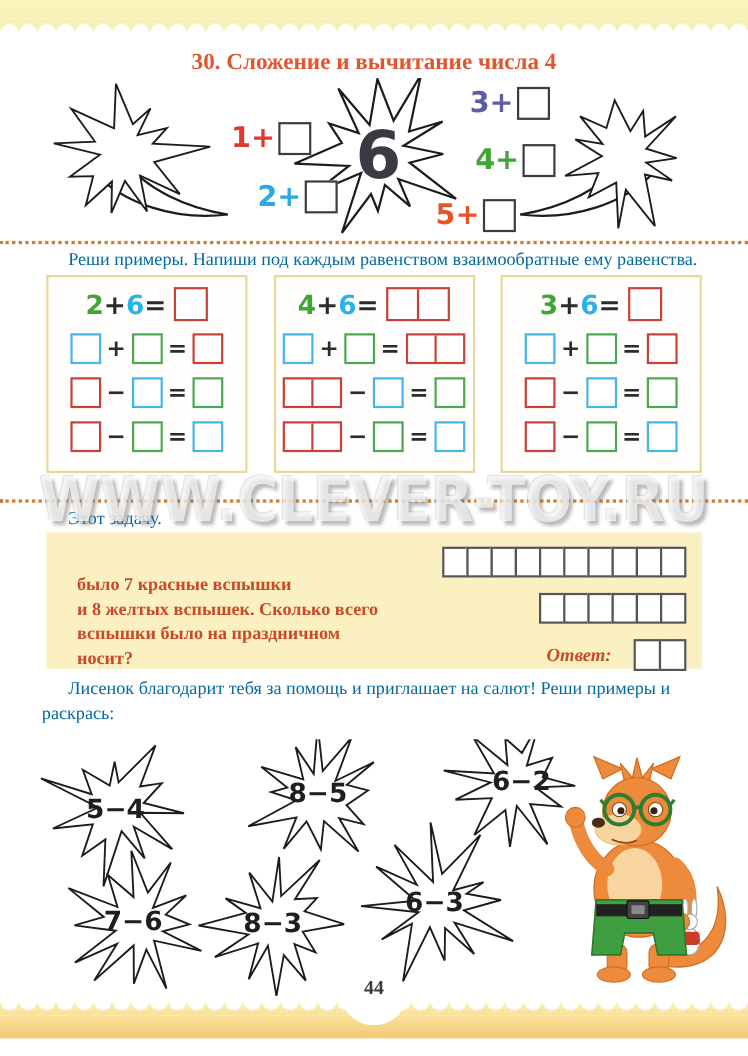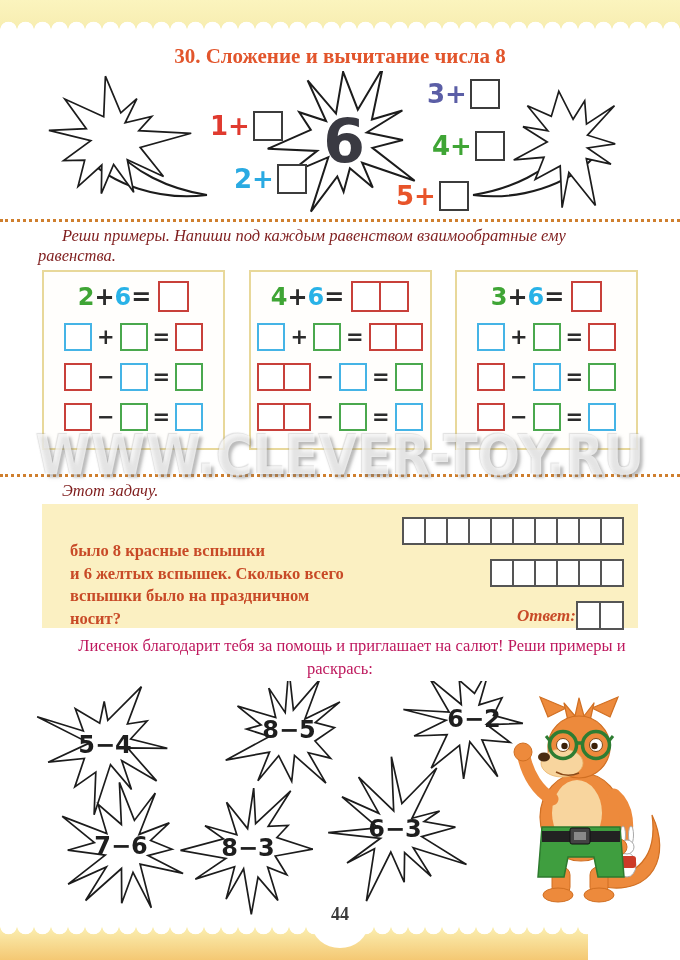--- a/index.html
+++ b/index.html
@@ -5,21 +5,21 @@
   html,body{margin:0;padding:0;}
   body{width:680px;height:960px;background:#fff;font-family:"Liberation Serif",serif;}
   .page{position:relative;width:680px;height:960px;overflow:hidden;background:#fff;}
 
   
   .band-top{position:absolute;top:0;left:0;width:680px;height:30px;
     background:linear-gradient(180deg,#fbf4be,#f7edb0);z-index:1;}
   .band-top::after{content:"";position:absolute;left:0;right:0;bottom:0;height:13px;
     background-image:radial-gradient(circle at 8.5px 13px,#fff 8px,rgba(255,255,255,0) 8.6px);
     background-size:17px 13px;background-repeat:repeat-x;}
-  .band-bottom{position:absolute;bottom:0;left:0;width:588px;height:34px;
+  .band-bottom{position:absolute;bottom:16px;left:0;width:680px;height:34px;
     background:linear-gradient(180deg,#fbf0b4,#f4c873);z-index:1;}
   .band-bottom::before{content:"";position:absolute;left:0;right:0;top:0;height:13px;
     background-image:radial-gradient(circle at 8.5px 0px,#fff 8px,rgba(255,255,255,0) 8.6px);
     background-size:17px 13px;background-repeat:repeat-x;}
   .page-num-bubble{position:absolute;left:312px;top:-26px;width:56px;height:48px;background:#fff;
     border-radius:50%;text-align:center;z-index:2;}
   .page-num-bubble span{display:inline-block;font-weight:bold;font-size:18px;color:#3a3a3a;margin-top:4px;}
 
   .content{position:relative;width:680px;}
 
@@ -30,21 +30,21 @@
   
   .fw-top{position:relative;height:142px;margin-top:2px;}
   .fw-top svg{position:absolute;left:0;top:0;}
   .comp-item{position:absolute;display:flex;align-items:center;z-index:3;}
   .comp-num{font-family:"DejaVu Sans",sans-serif;font-weight:bold;font-size:26px;line-height:1;}
   .comp-box{width:26px;height:26px;border:2px solid #3c3c3c;background:#fff;margin-left:3px;display:inline-block;}
 
   .dotsep{border-top:3px dotted #cf7f2e;height:0;margin:6px 0 4px;}
   .dotsep2{margin-top:24px;}
 
-  .instr{margin:3px 38px 2px;font-size:16.5px;text-indent:24px;color:#7f1d1d;font-style:italic;}
+  .instr{margin:3px 38px 2px;font-size:16.5px;text-indent:24px;color:#0369a1;}
 
   
   .cards{display:flex;justify-content:space-between;margin:4px 42px 0;}
   .card{width:183px;height:180px;border:2px solid #e8d89a;background:#fffefc;display:flex;
     flex-direction:column;align-items:center;padding-top:9px;box-sizing:border-box;}
   .ehead{display:flex;align-items:center;font-family:"DejaVu Sans",sans-serif;font-weight:bold;
     font-size:24px;color:#2b2b2b;margin-bottom:11px;line-height:1;}
   .erow{display:flex;align-items:center;margin-bottom:12px;}
   .sq{width:28px;height:28px;border:2px solid;background:#fff;display:inline-block;
     box-sizing:border-box;position:relative;}
@@ -61,37 +61,37 @@
 
   
   .problem{display:flex;margin:3px 42px 0;background:#fbf0c2;padding:13px 12px 10px 0;
     box-sizing:border-box;height:124px;}
   .ptext{width:352px;padding-left:28px;color:#c84a27;font-weight:bold;font-size:16.5px;line-height:1.38;}
   .pcells{flex:1;display:flex;flex-direction:column;align-items:flex-end;padding-right:2px;}
   .cellrow{display:flex;margin-bottom:14px;}
   .cell{width:24px;height:28px;background:#fff;border:2px solid #555;margin-left:-2px;box-sizing:border-box;}
   .cell:first-child{margin-left:0;}
   .answerrow{display:flex;align-items:center;margin-top:auto;}
-  .anslabel{font-style:italic;font-weight:bold;color:#c84a27;font-size:17px;margin-right:0;}
+  .anslabel{font-style:italic;font-weight:bold;color:#c84a27;font-size:17px;margin-right:20px;}
   .anscells{display:flex;}
   .anscells .cell{width:25px;height:29px;}
 
-  .closing{margin:7px 38px 0;font-size:16.5px;line-height:1.38;text-indent:24px;color:#be185d;text-align:center;}
+  .closing{margin:7px 38px 11px;font-size:16.5px;line-height:1.38;text-indent:24px;color:#0369a1;}
 
   .fw-bottom{position:relative;height:234px;margin-top:0px;}
   .fw-bottom svg{position:absolute;left:0;top:0;}
 </style>
 </head>
 <body>
 
 <div class="page">
   <div class="band-top"></div>
 
   <div class="content">
-    <h1 class="title">30. Сложение и вычитание числа 8</h1>
+    <h1 class="title">30. Сложение и вычитание числа 4</h1>
 
 
     <div class="fw-top">
       <svg id="fwTopSvg" width="680" height="142" viewBox="0 0 680 142">
           <path d="M207,124 C160,130 112,114 86,86" fill="none" stroke="#1c1c1c" stroke-width="2"></path>
           <path d="M207,124 C168,118 132,100 114,76" fill="none" stroke="#1c1c1c" stroke-width="2"></path>
           <path d="M473,124 C520,130 568,114 594,86" fill="none" stroke="#1c1c1c" stroke-width="2"></path>
           <path d="M473,124 C512,118 548,100 566,76" fill="none" stroke="#1c1c1c" stroke-width="2"></path>
           <polygon points="191.2,62.3 140.2,76.4 163.5,105.5 127.3,88.7 133.7,121.3 113.6,93.5 101.3,122.6 101.8,94.0 78.0,115.6 84.7,89.1 63.6,89.6 90.8,69.6 48.9,59.3 86.3,57.7 64.8,28.0 103.7,45.7 105.4,5.2 120.8,41.8 136.9,27.6 125.1,51.8 151.7,45.4 138.8,59.7" fill="#fff" stroke="#1c1c1c" stroke-width="1.7" stroke-linejoin="miter"></polygon>
           <polygon points="615.2,72.8 587.5,76.9 611.0,93.1 586.3,87.7 595.4,134.5 568.9,101.4 562.1,136.6 560.2,95.0 535.2,108.4 544.0,86.3 513.7,88.9 547.2,71.0 523.0,55.7 547.8,59.8 527.4,34.8 551.3,45.4 558.8,20.2 573.1,48.3 584.7,29.9 586.5,53.1 614.5,34.8 587.5,64.2" fill="#fff" stroke="#1c1c1c" stroke-width="1.7" stroke-linejoin="miter"></polygon>
@@ -225,21 +225,21 @@
             <span class="sq" style="border-color: rgb(69, 180, 230);"></span>
           </div>
         </div>
       </div>
 
     <div class="dotsep dotsep2"></div>
 
     <p class="instr">Этот задачу.</p>
 
     <div class="problem">
-      <div class="ptext" id="problemText"><br><span>было 8 красные вспышки</span><br><span>и 6 желтых вспышек. Сколько всего</span><br><span>вспышки было на праздничном</span><br><span>носит?</span></div>
+      <div class="ptext" id="problemText"><br><span>было 7 красные вспышки</span><br><span>и 8 желтых вспышек. Сколько всего</span><br><span>вспышки было на праздничном</span><br><span>носит?</span></div>
       <div class="pcells">
         <div class="cellrow" id="cellsRow1">
             <span class="cell"></span>
             <span class="cell"></span>
             <span class="cell"></span>
             <span class="cell"></span>
             <span class="cell"></span>
             <span class="cell"></span>
             <span class="cell"></span>
             <span class="cell"></span>

